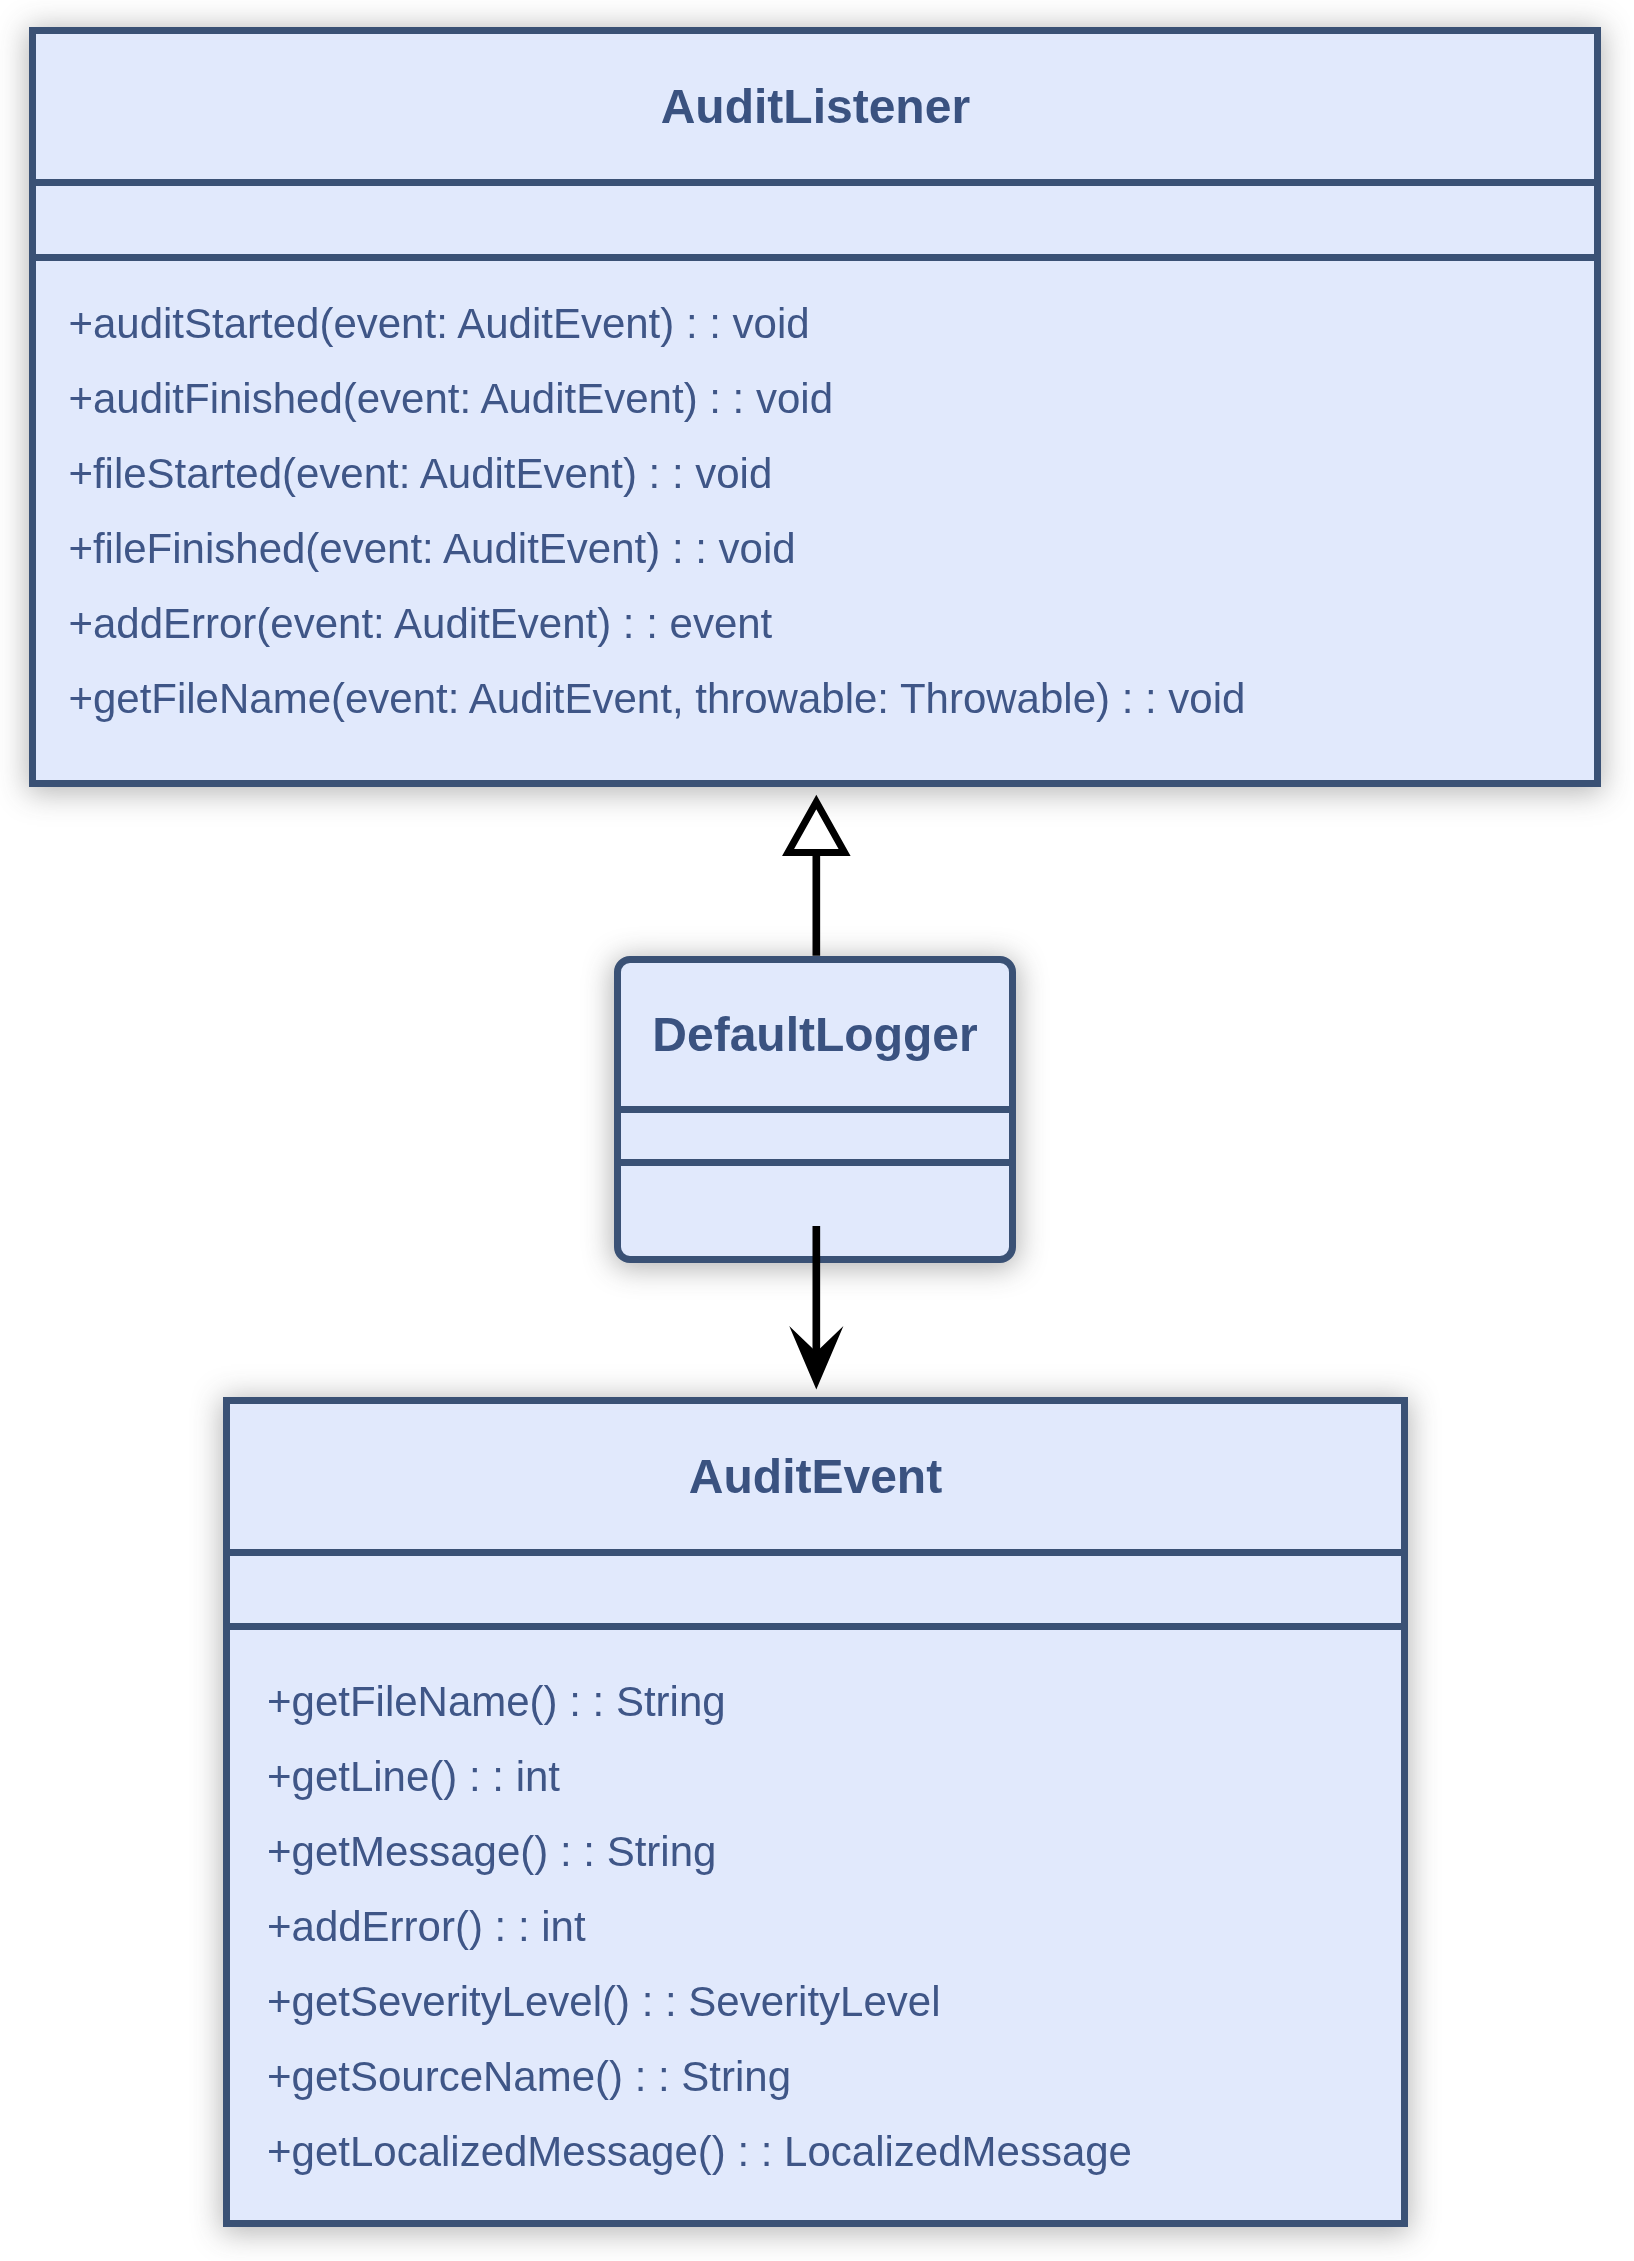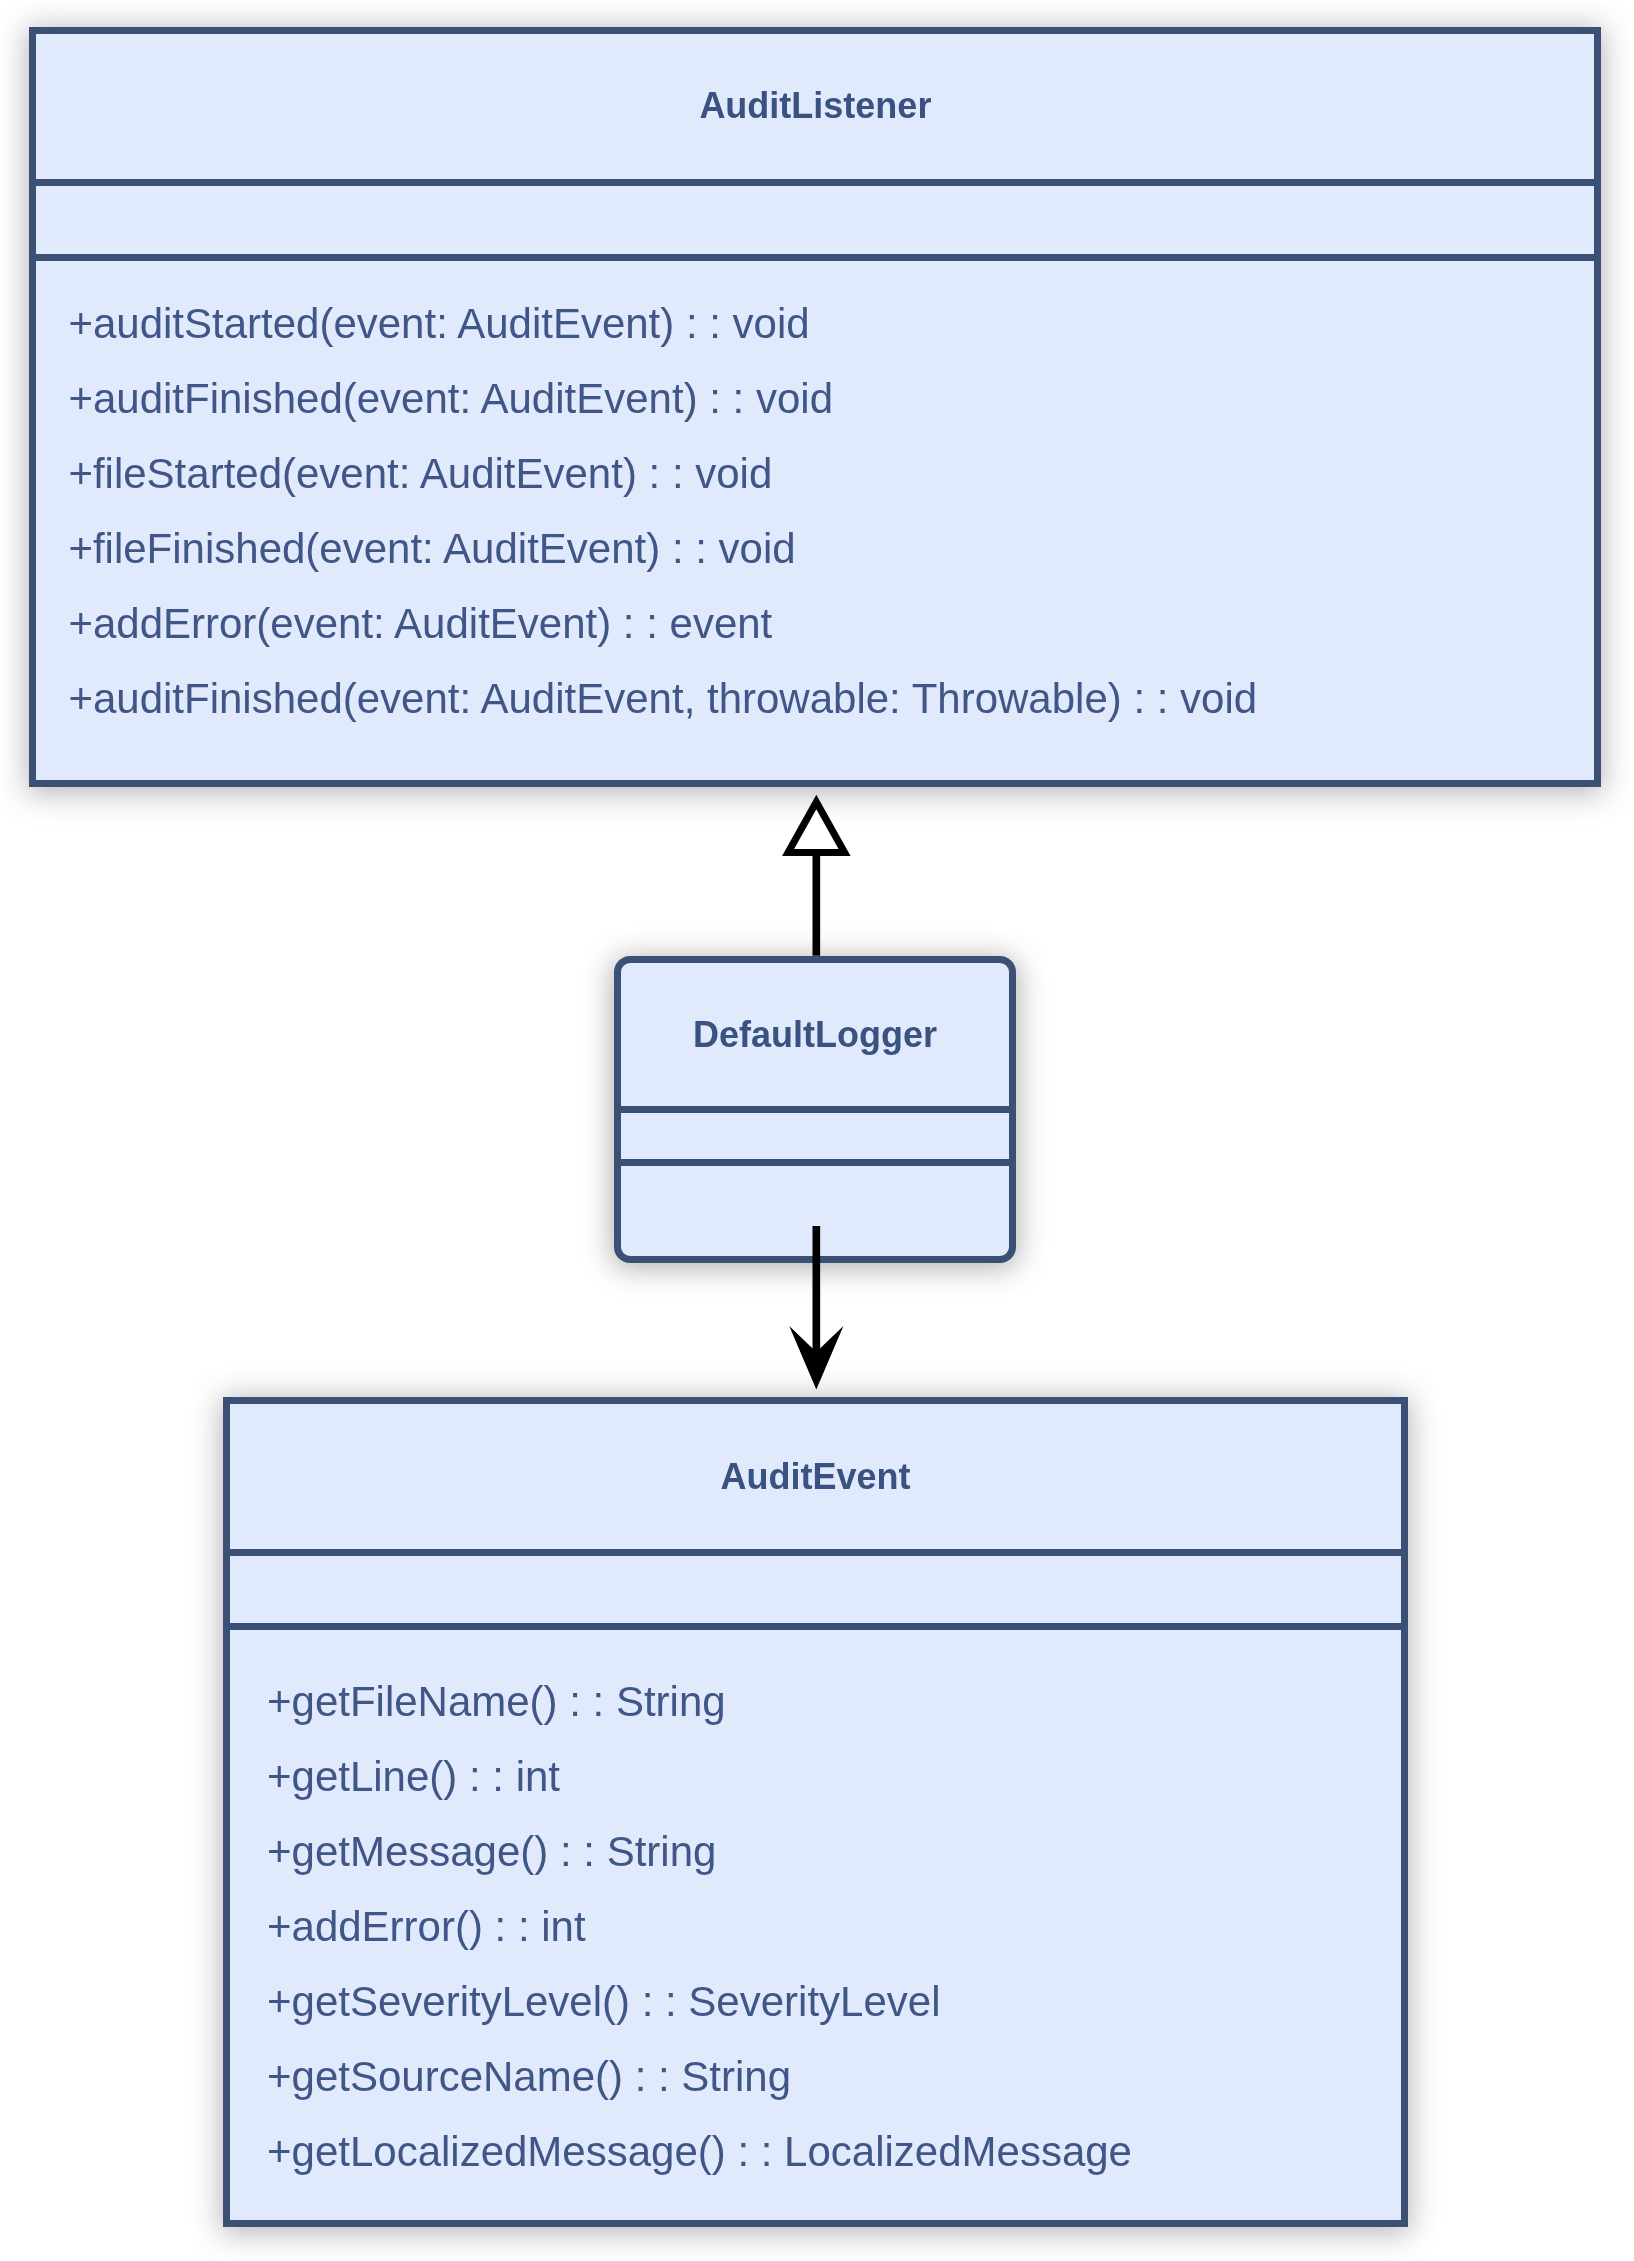--- a/index.html
+++ b/index.html
@@ -31,21 +31,21 @@
   .compartment + .compartment {
     border-top: 7px solid #3a5175;
   }
   .title-compartment {
     display: flex;
     align-items: center;
     justify-content: center;
   }
   .class-title {
     font-weight: 700;
-    font-size: 36px;
+    font-size: 48px;
     color: #3a5280;
     letter-spacing: 0px;
     white-space: nowrap;
   }
   .methods-compartment {
     flex: 1 1 auto;
   }
   .method-row {
     font-size: 42px;
     line-height: 75px;
@@ -85,21 +85,21 @@
     <div class="compartment title-compartment">
       <span class="class-title">AuditListener</span>
     </div>
     <div class="compartment attrs-compartment"></div>
     <div class="compartment methods-compartment">
       <div class="method-row">+auditStarted(event: AuditEvent) : : void</div>
       <div class="method-row">+auditFinished(event: AuditEvent) : : void</div>
       <div class="method-row">+fileStarted(event: AuditEvent) : : void</div>
       <div class="method-row">+fileFinished(event: AuditEvent) : : void</div>
       <div class="method-row">+addError(event: AuditEvent) : : event</div>
-      <div class="method-row">+auditFinished(event: AuditEvent, throwable: Throwable) : : void</div>
+      <div class="method-row">+getFileName(event: AuditEvent, throwable: Throwable) : : void</div>
     </div>
   </section>
 
   <section class="uml-class" id="class-defaultlogger">
     <div class="compartment title-compartment">
       <span class="class-title">DefaultLogger</span>
     </div>
     <div class="compartment attrs-compartment"></div>
     <div class="compartment methods-compartment"></div>
   </section>

